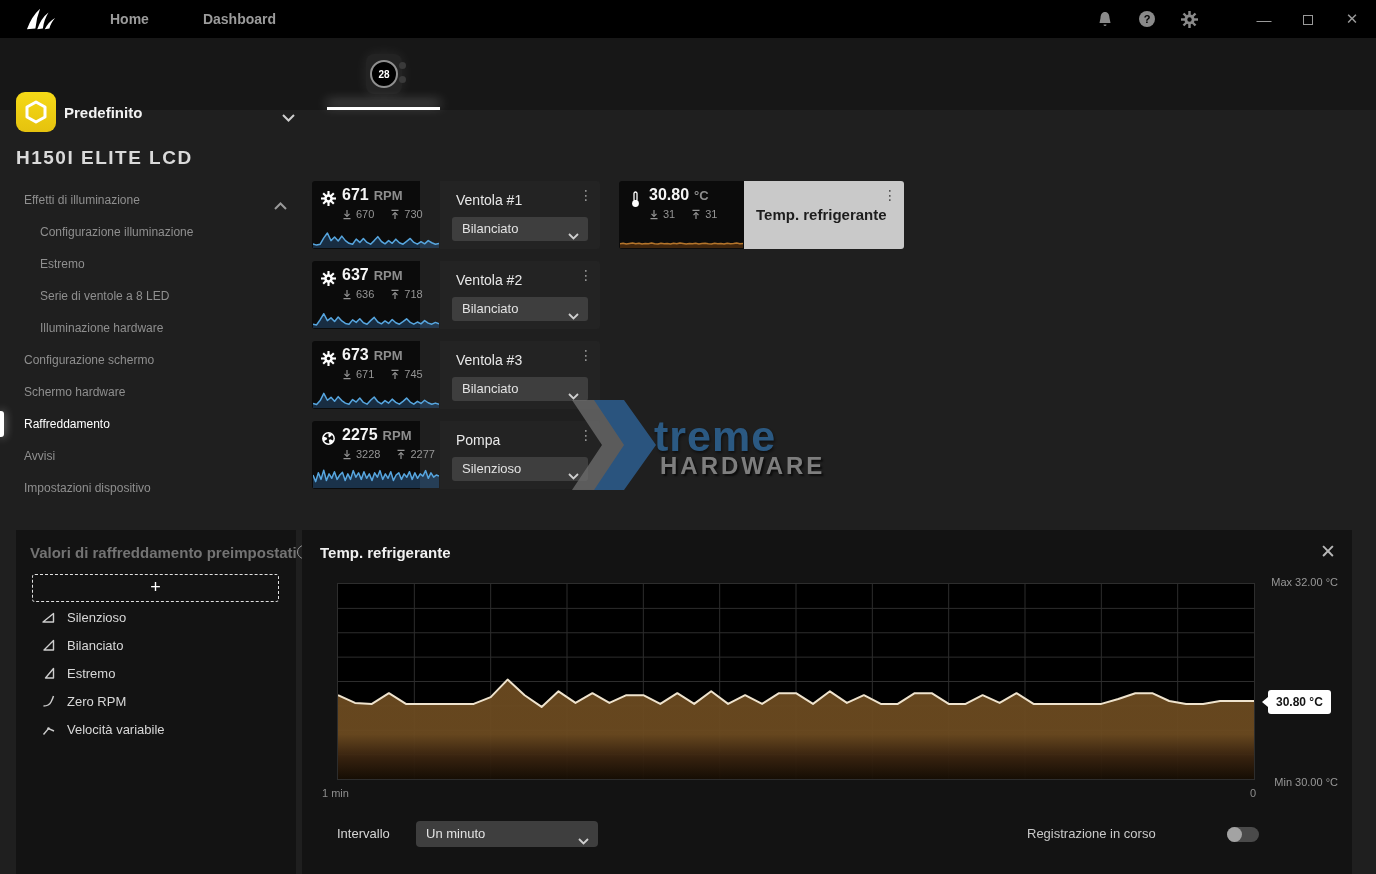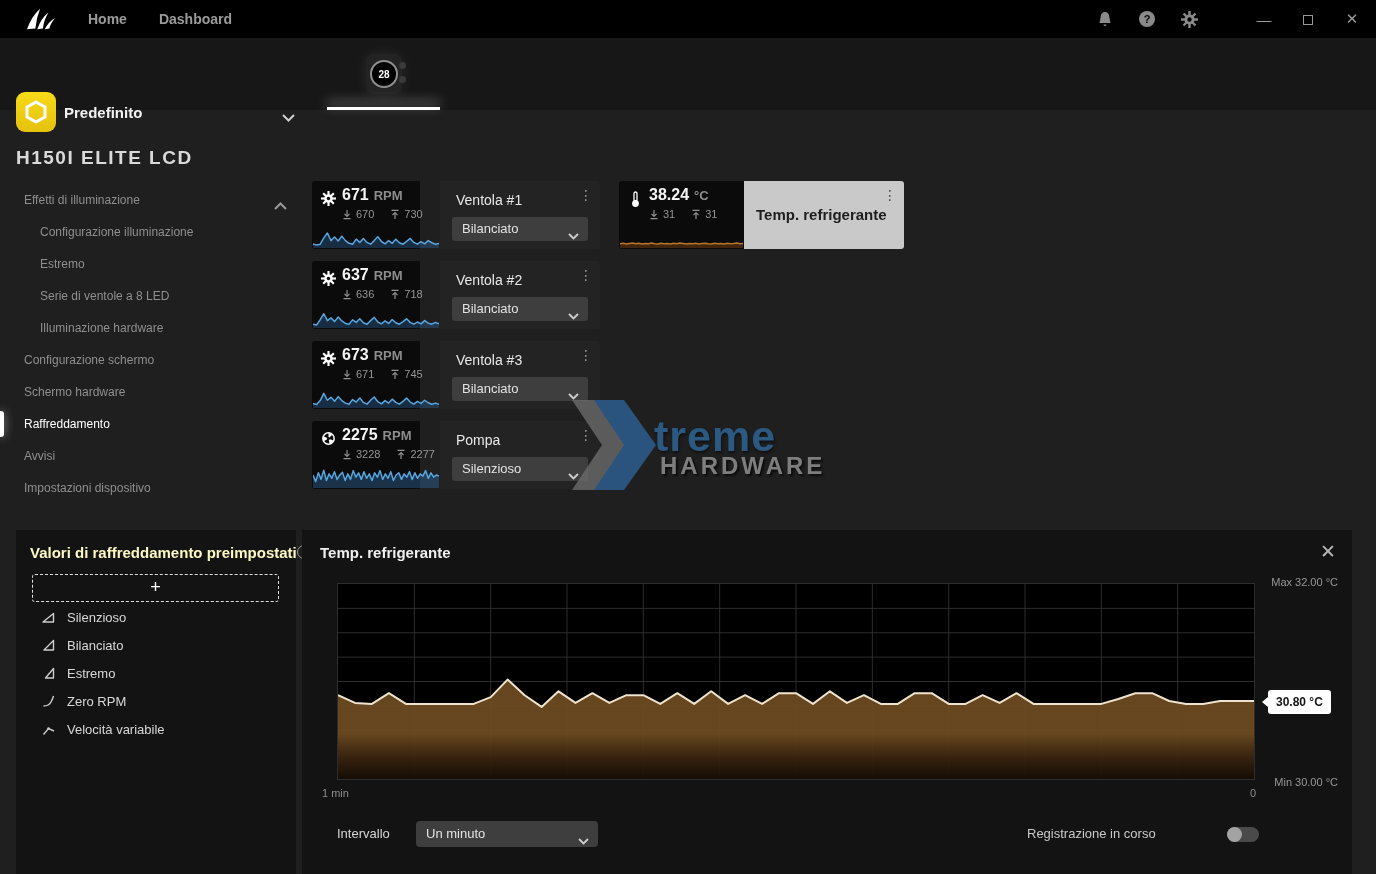--- a/index.html
+++ b/index.html
@@ -4,21 +4,21 @@
 <style>
   * { margin:0; padding:0; box-sizing:border-box; }
   html,body { width:1376px; height:874px; background:#1e1e1e; overflow:hidden;
               font-family:"Liberation Sans","DejaVu Sans",sans-serif; }
   #app { position:relative; width:1376px; height:874px; background:#1f1f1f; }
 
   
   #topbar { position:absolute; left:0; top:0; width:1376px; height:38px; background:#000;
             display:flex; align-items:center; z-index:6; }
   #topbar .logo { margin-left:26px; width:30px; height:26px; }
-  .nav-link { color:#9b9b9b; font-size:14px; font-weight:bold; margin-left:32px; cursor:default; }
+  .nav-link { color:#9b9b9b; font-size:14px; font-weight:bold; margin-left:54px; cursor:default; }
   #topbar-right { margin-left:auto; display:flex; align-items:center; gap:24px; margin-right:14px; }
   .tb-icon { width:18px; height:18px; color:#8a8a8a; display:flex; align-items:center; justify-content:center; }
   .help-circle { width:16px; height:16px; border-radius:50%; background:#8a8a8a; color:#000;
                  font-size:11px; font-weight:bold; display:flex; align-items:center; justify-content:center; }
   .win-btn { color:#9a9a9a; font-size:15px; width:20px; text-align:center; }
   .win-sq { display:inline-block; width:10px; height:10px; border:1px solid #9a9a9a; }
 
   
   #profilebar { position:absolute; left:0; top:38px; width:1376px; height:72px; background:#171717; z-index:5; }
   #profile-chip { position:absolute; left:16px; top:54px; width:40px; height:40px; border-radius:9px;
@@ -74,21 +74,21 @@
   
   #watermark { position:absolute; left:572px; top:390px; width:240px; height:110px; z-index:5;
                opacity:.85; pointer-events:none; }
   #wm-treme { position:absolute; left:82px; top:22px; font-size:43px; font-weight:bold; color:#2e6494;
               text-shadow:1px 2px 3px rgba(0,0,0,.6); letter-spacing:1px; }
   #wm-hardware { position:absolute; left:88px; top:62px; font-size:24px; font-weight:bold; color:#8f8f8f;
                  letter-spacing:3px; text-shadow:2px 2px 2px rgba(0,0,0,.7); }
 
   
   #presets-panel { position:absolute; left:16px; top:530px; width:280px; height:344px; background:#131313; z-index:2; }
-  #presets-title { position:absolute; left:14px; top:14px; font-size:15px; font-weight:bold; color:#fef9c3; white-space:nowrap; }
+  #presets-title { position:absolute; left:14px; top:14px; font-size:15px; font-weight:bold; color:#737373; white-space:nowrap; }
   #info-sliver { position:absolute; left:297px; top:545px; width:14px; height:14px; border:1.5px solid #9a9a9a;
                  border-radius:50%; z-index:2; }
   #add-preset { position:absolute; left:16px; top:44px; width:247px; height:28px; border:1px dashed #e0e0e0;
                 border-radius:3px; color:#fff; font-size:18px; text-align:center; line-height:25px; }
   .preset-row { position:absolute; left:26px; width:230px; height:26px; display:flex; align-items:center; gap:11px; }
   .preset-label { font-size:13px; color:#d8d8d8; }
 
   #chart-panel { position:absolute; left:302px; top:530px; width:1050px; height:344px; background:#131313; z-index:3; }
   #chart-title { position:absolute; left:18px; top:14px; font-size:15px; font-weight:bold; color:#f0f0f0; }
   #chart-close { position:absolute; right:16px; top:10px; font-size:19px; color:#b8b8b8; }
@@ -394,21 +394,21 @@
   </div>
 
   <div class="widget" id="widget-temp">
     <div class="w-stat">
       <span class="w-icon" style="left:12px">
         <svg width="9" height="17" viewBox="0 0 9 17">
           <rect x="3" y="1" width="3" height="9" rx="1.5" fill="none" stroke="#fff" stroke-width="1.3"></rect>
           <circle cx="4.5" cy="12.5" r="3.4" fill="#fff"></circle>
         </svg>
       </span>
-      <span class="w-valrow"><span class="w-val">38.24</span><span class="w-unit">°C</span></span>
+      <span class="w-valrow"><span class="w-val">30.80</span><span class="w-unit">°C</span></span>
       <span class="w-minmax">
         <svg width="10" height="11" viewBox="0 0 10 11">
             <g stroke="#959595" stroke-width="1.2" fill="none">
               <path d="M5,1 V7"></path>
               <path d="M2.5,4.8 L5,7.3 L7.5,4.8"></path>
               <path d="M1.5,9.7 H8.5"></path>
             </g>
           </svg>
         <span>31</span>
           <span class="gap"></span>

